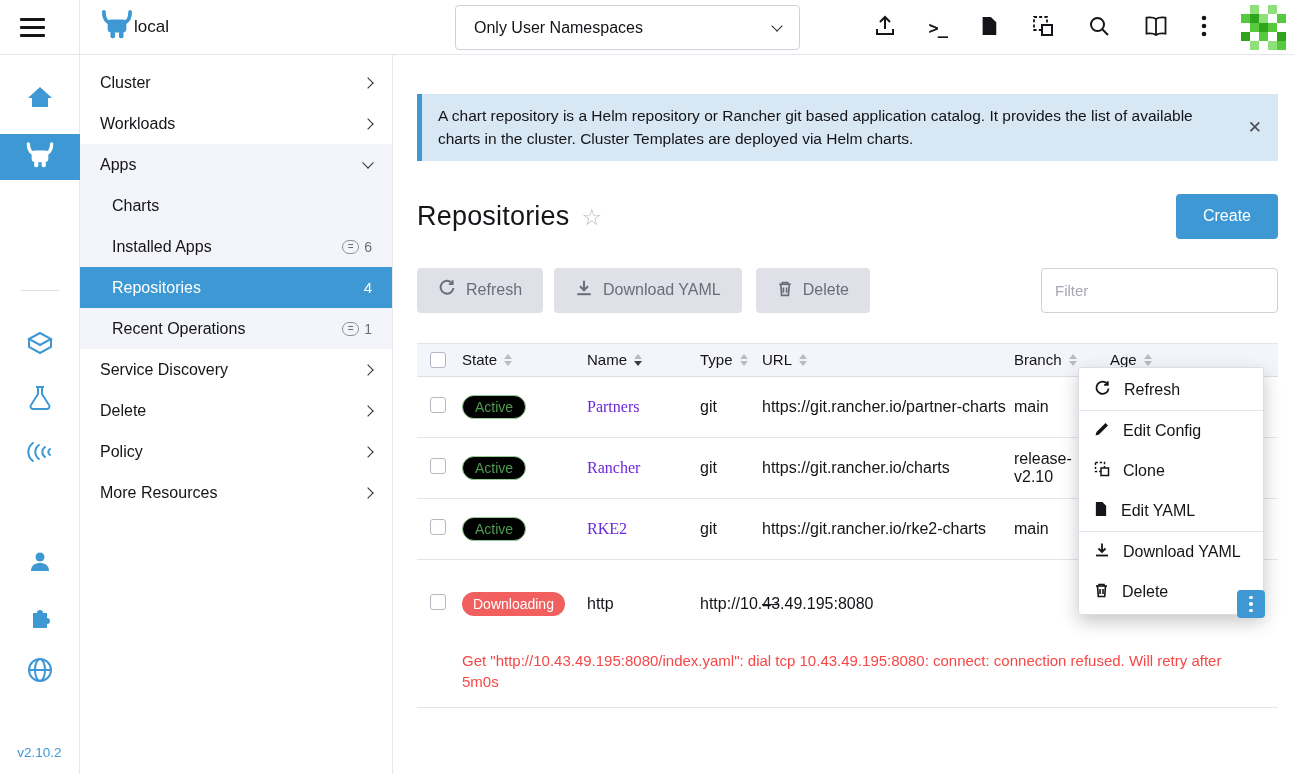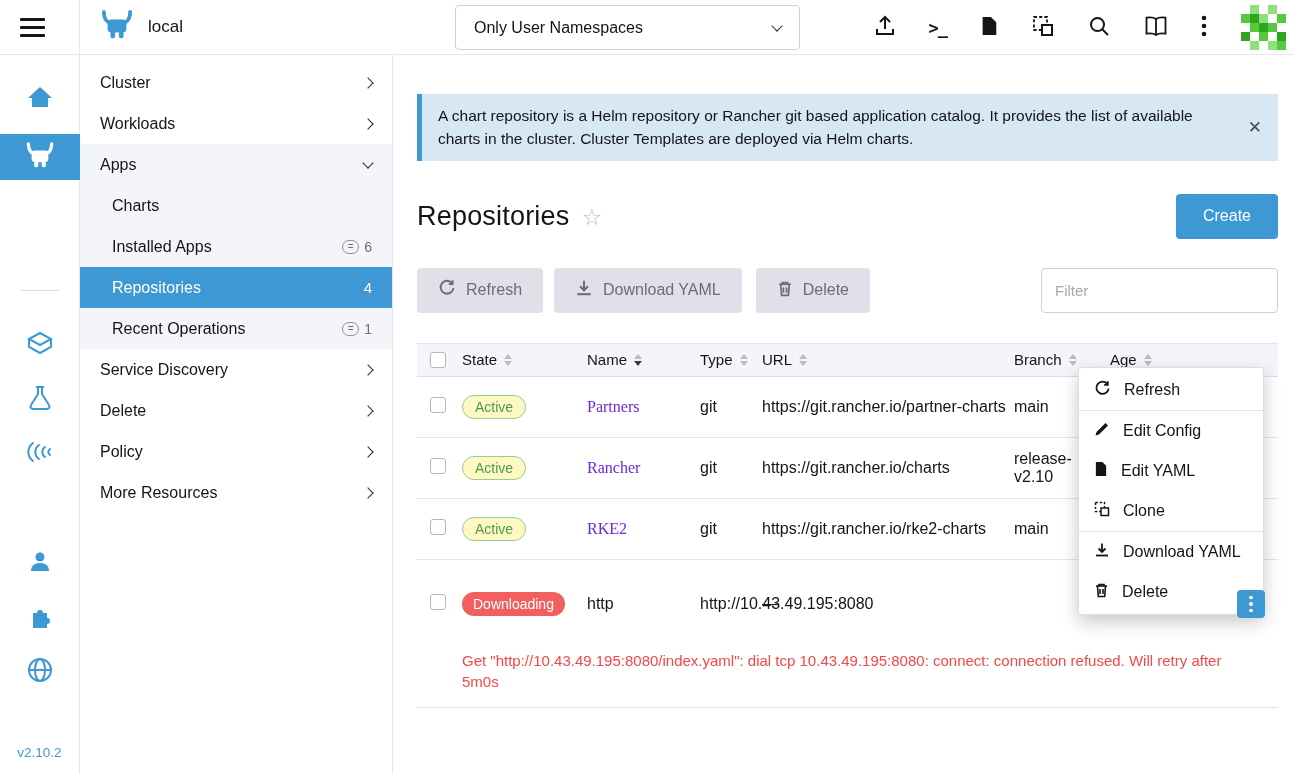--- a/index.html
+++ b/index.html
@@ -10,21 +10,21 @@
   }
   button { font-family:inherit; }
 
   
   .topbar { position:absolute; top:0; left:0; right:0; height:55px; background:#fff;
             border-bottom:1px solid #e6e6ee; display:flex; align-items:center; z-index:40; }
   .tb-menu { width:80px; height:54px; display:flex; align-items:center; padding-left:20px;
              border-right:1px solid #e6e6ee; flex:none; }
   .hamburger { background:none; border:none; display:flex; flex-direction:column; gap:5px; cursor:pointer; }
   .hamburger span { width:25px; height:3px; background:#141419; border-radius:1px; }
-  .tb-logo { display:flex; align-items:center; gap:14px; margin-left:20px; }
+  .tb-logo { display:flex; align-items:center; gap:0; margin-left:20px; }
   .cluster-name { font-size:17px; font-weight:500; }
   .ns-select { position:absolute; left:455px; top:5px; width:345px; height:45px;
                border:1px solid #cfd0da; border-radius:4px; background:#fff;
                display:flex; align-items:center; padding:0 18px; cursor:pointer; }
   .ns-select .chev { margin-left:auto; }
   .tb-icons { position:absolute; right:8px; top:0; height:55px; display:flex; align-items:center; gap:32px; }
   .icon-btn { background:none; border:none; display:flex; align-items:center; justify-content:center; cursor:pointer; }
   .shell-glyph { font-family:"DejaVu Sans Mono",monospace; font-weight:700; font-size:17px; letter-spacing:-1px; color:#141419; }
   .avatar { width:45px; height:45px; margin-left:2px; cursor:pointer; }
 
@@ -86,21 +86,21 @@
   .t-head .cell { display:flex; align-items:center; cursor:pointer; }
   .cell { padding-right:8px; min-width:0; }
   .c-check { padding-left:13px; }
   .t-row { min-height:61px; border-bottom:1px solid #e3e4ec; font-size:16px; }
   .t-row .cell { padding-top:8px; padding-bottom:8px; }
   .checkbox { width:16px; height:16px; border:1px solid #b6b6c2; border-radius:3px; background:#fff;
               display:inline-block; cursor:pointer; }
   .link { color:#6d28d9; text-decoration:none; cursor:pointer;font-family:Liberation Serif, serif; }
   .name-cell { padding-right:26px; }
   .badge-ok { display:inline-block; padding:3px 12px; border:1px solid #96cc96; border-radius:14px;
-              background:#fef9c3; color:#4f9b4f; font-size:14px; }
+              background:#000000; color:#4f9b4f; font-size:14px; }
   .badge-err { display:inline-block; padding:4px 11px; border-radius:14px; background:#f15f5f; color:#fff;
                font-size:14px; }
   .row4 { border-bottom:1px solid #e3e4ec; }
   .row4 .t-row { border-bottom:none; min-height:88px; }
   .row-error { color:#f64747; font-size:15px; line-height:1.4; padding:2px 30px 15px 45px; }
 
   .sorter { display:inline-flex; flex-direction:column; margin-left:7px; gap:2px; }
   .sorter i { width:0; height:0; border-left:4px solid transparent; border-right:4px solid transparent; display:block; }
   .sorter .up { border-bottom:5px solid #b9bac4; }
   .sorter .dn { border-top:5px solid #b9bac4; }
@@ -530,34 +530,34 @@
   <div class="menu-item">
     <span>
       <svg width="16" height="16" viewBox="0 0 16 16" fill="#141419">
         <path d="M1.5 14.5 L2.5 11 L11.5 2 L14 4.5 L5 13.5 Z"></path>
       </svg>
     </span>
     <span>Edit Config</span>
   </div>
   <div class="menu-item">
     <span>
-      <svg width="14" height="16" viewBox="0 0 15 17">
-          <path d="M2 1 H9 L13 5 V16 H2 Z" fill="#141419"></path>
-        </svg>
-    </span>
-    <span>Edit YAML</span>
-  </div>
-  <div class="menu-item">
-    <span>
       <svg width="16" height="16" viewBox="0 0 16 16" fill="none" stroke="#141419" stroke-width="1.5">
         <rect x="1.5" y="1.5" width="9" height="9" stroke-dasharray="2.4 1.8"></rect>
         <rect x="7" y="7" width="7.5" height="7.5" fill="#fff"></rect>
       </svg>
     </span>
     <span>Clone</span>
+  </div>
+  <div class="menu-item">
+    <span>
+      <svg width="14" height="16" viewBox="0 0 15 17">
+          <path d="M2 1 H9 L13 5 V16 H2 Z" fill="#141419"></path>
+        </svg>
+    </span>
+    <span>Edit YAML</span>
   </div>
   <div class="menu-sep"></div>
   <div class="menu-item">
     <span>
       <svg width="16" height="16" viewBox="0 0 16 16" fill="none" stroke="#141419" stroke-width="1.8">
         <path d="M8 1.5 V10 M4.5 6.5 L8 10 L11.5 6.5"></path>
           <path d="M2 13.5 H14"></path>
       </svg>
     </span>
     <span>Download YAML</span>

